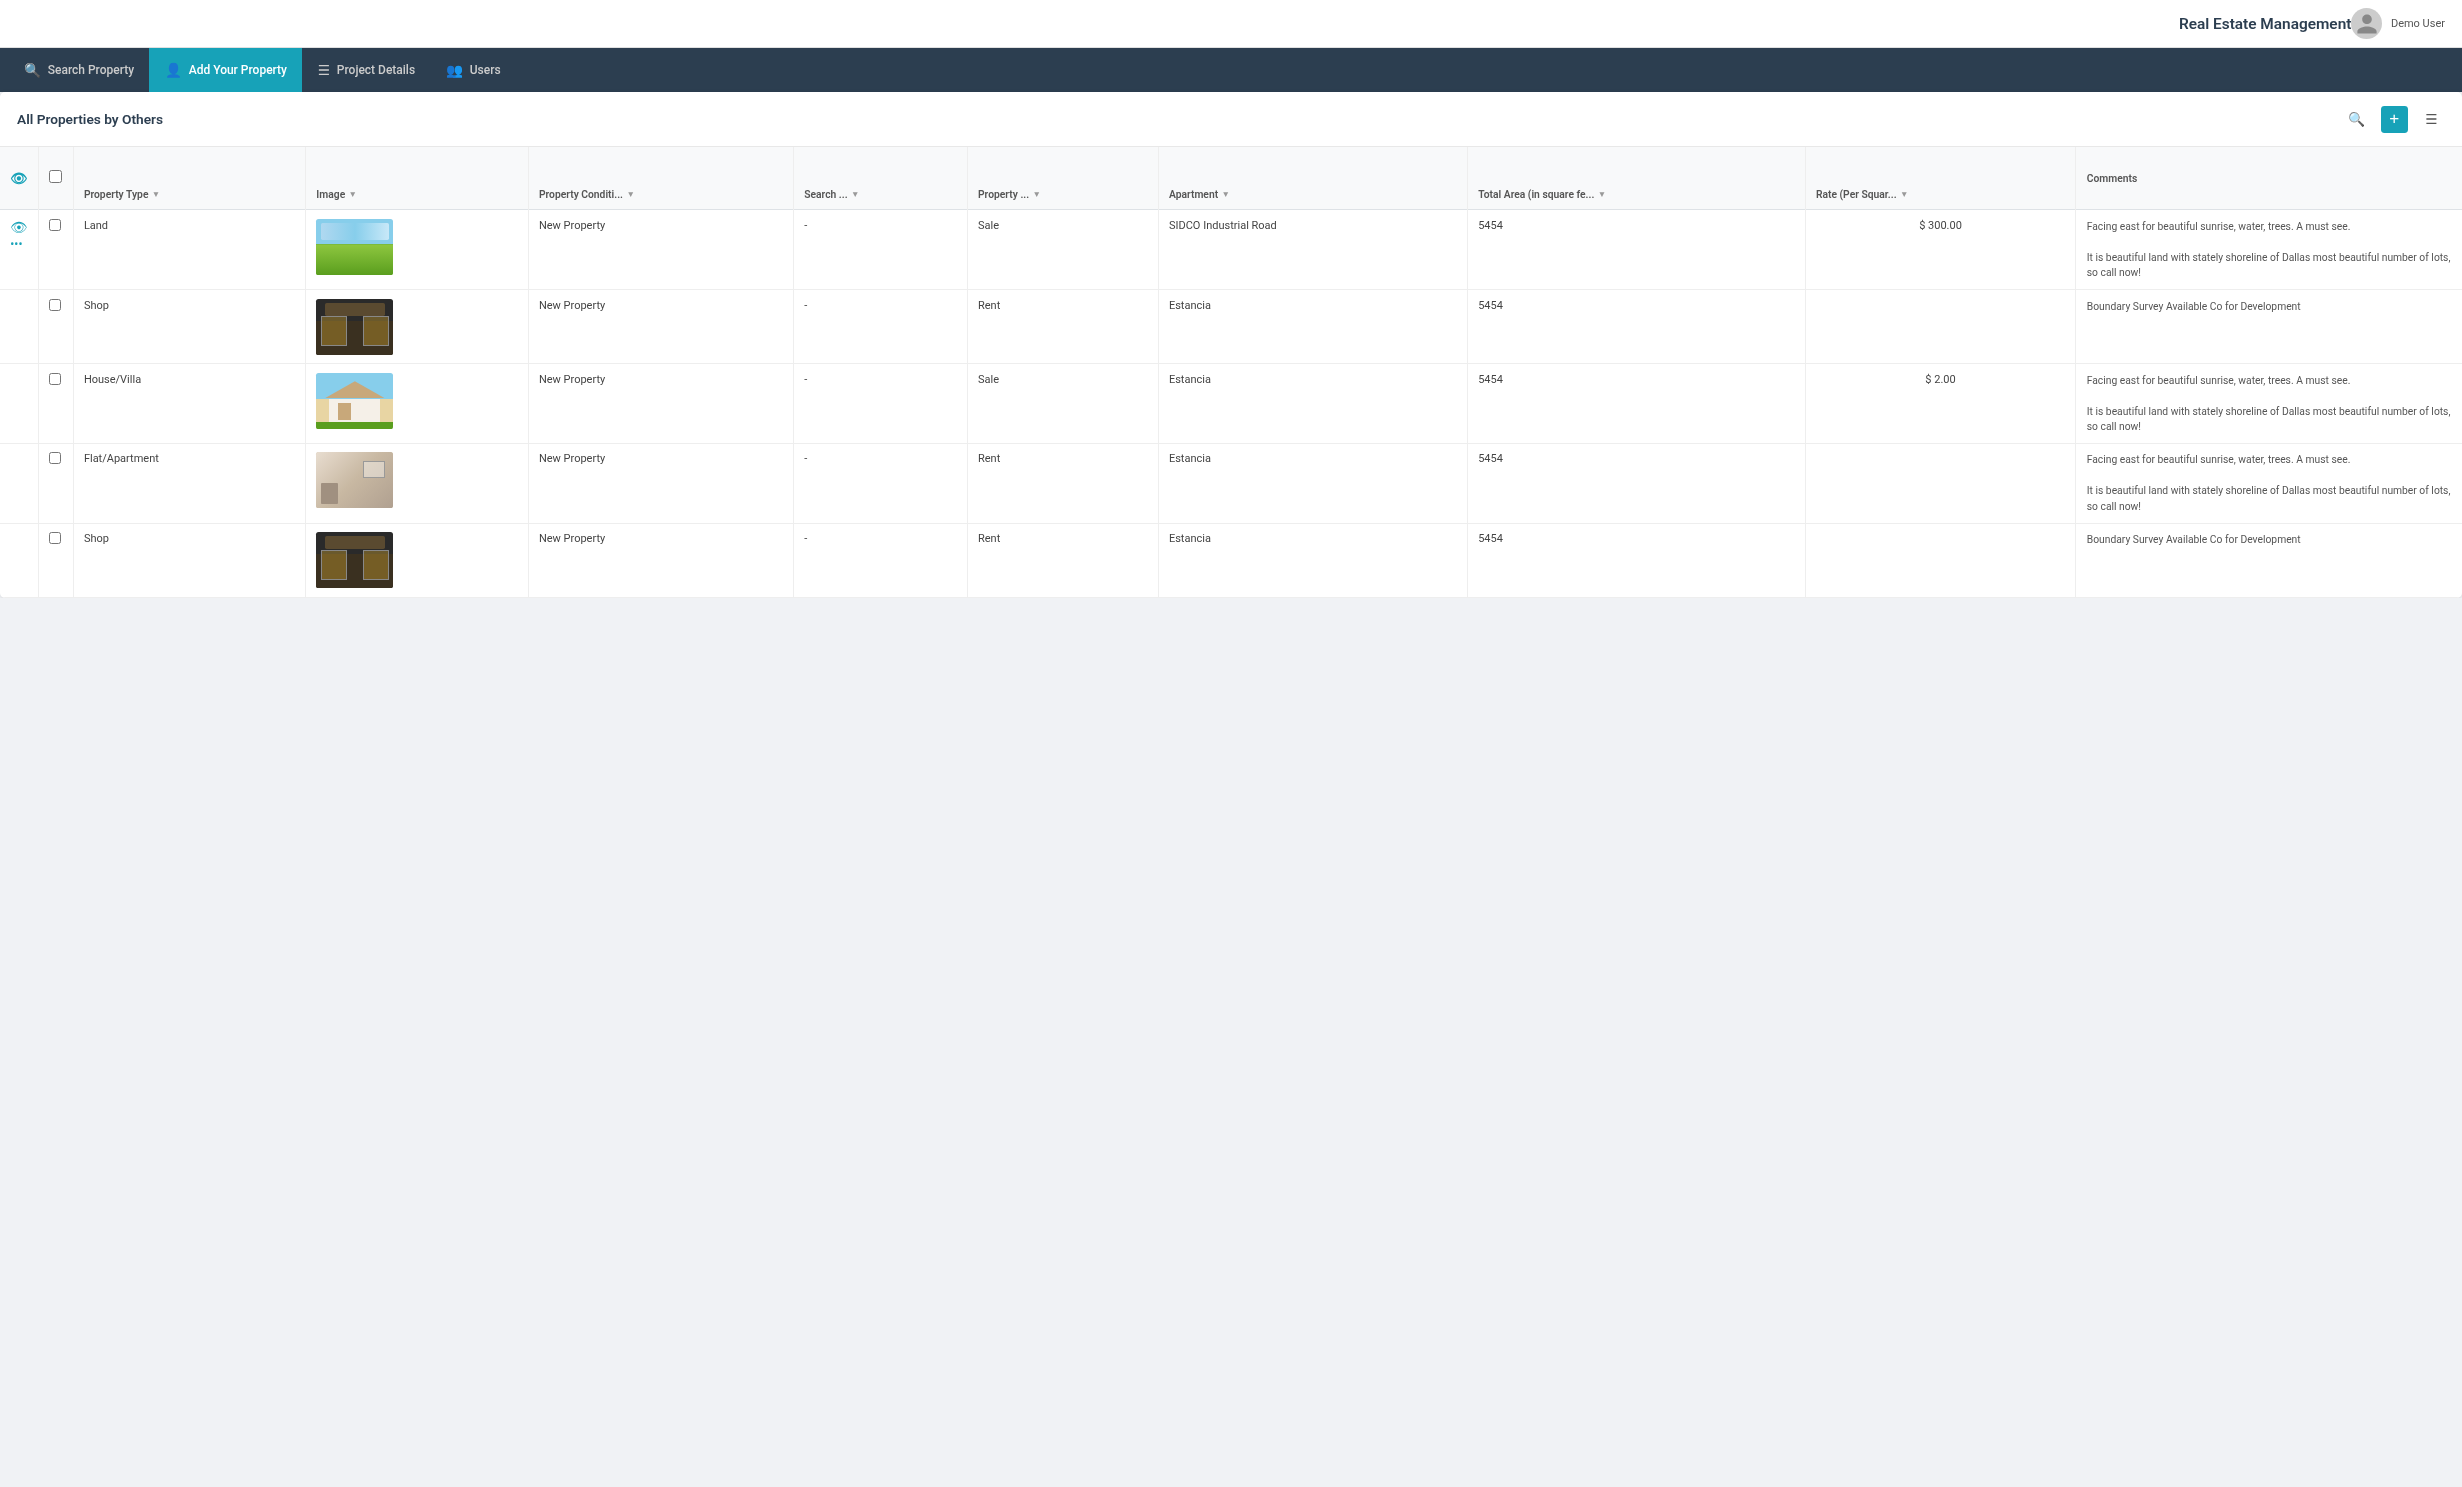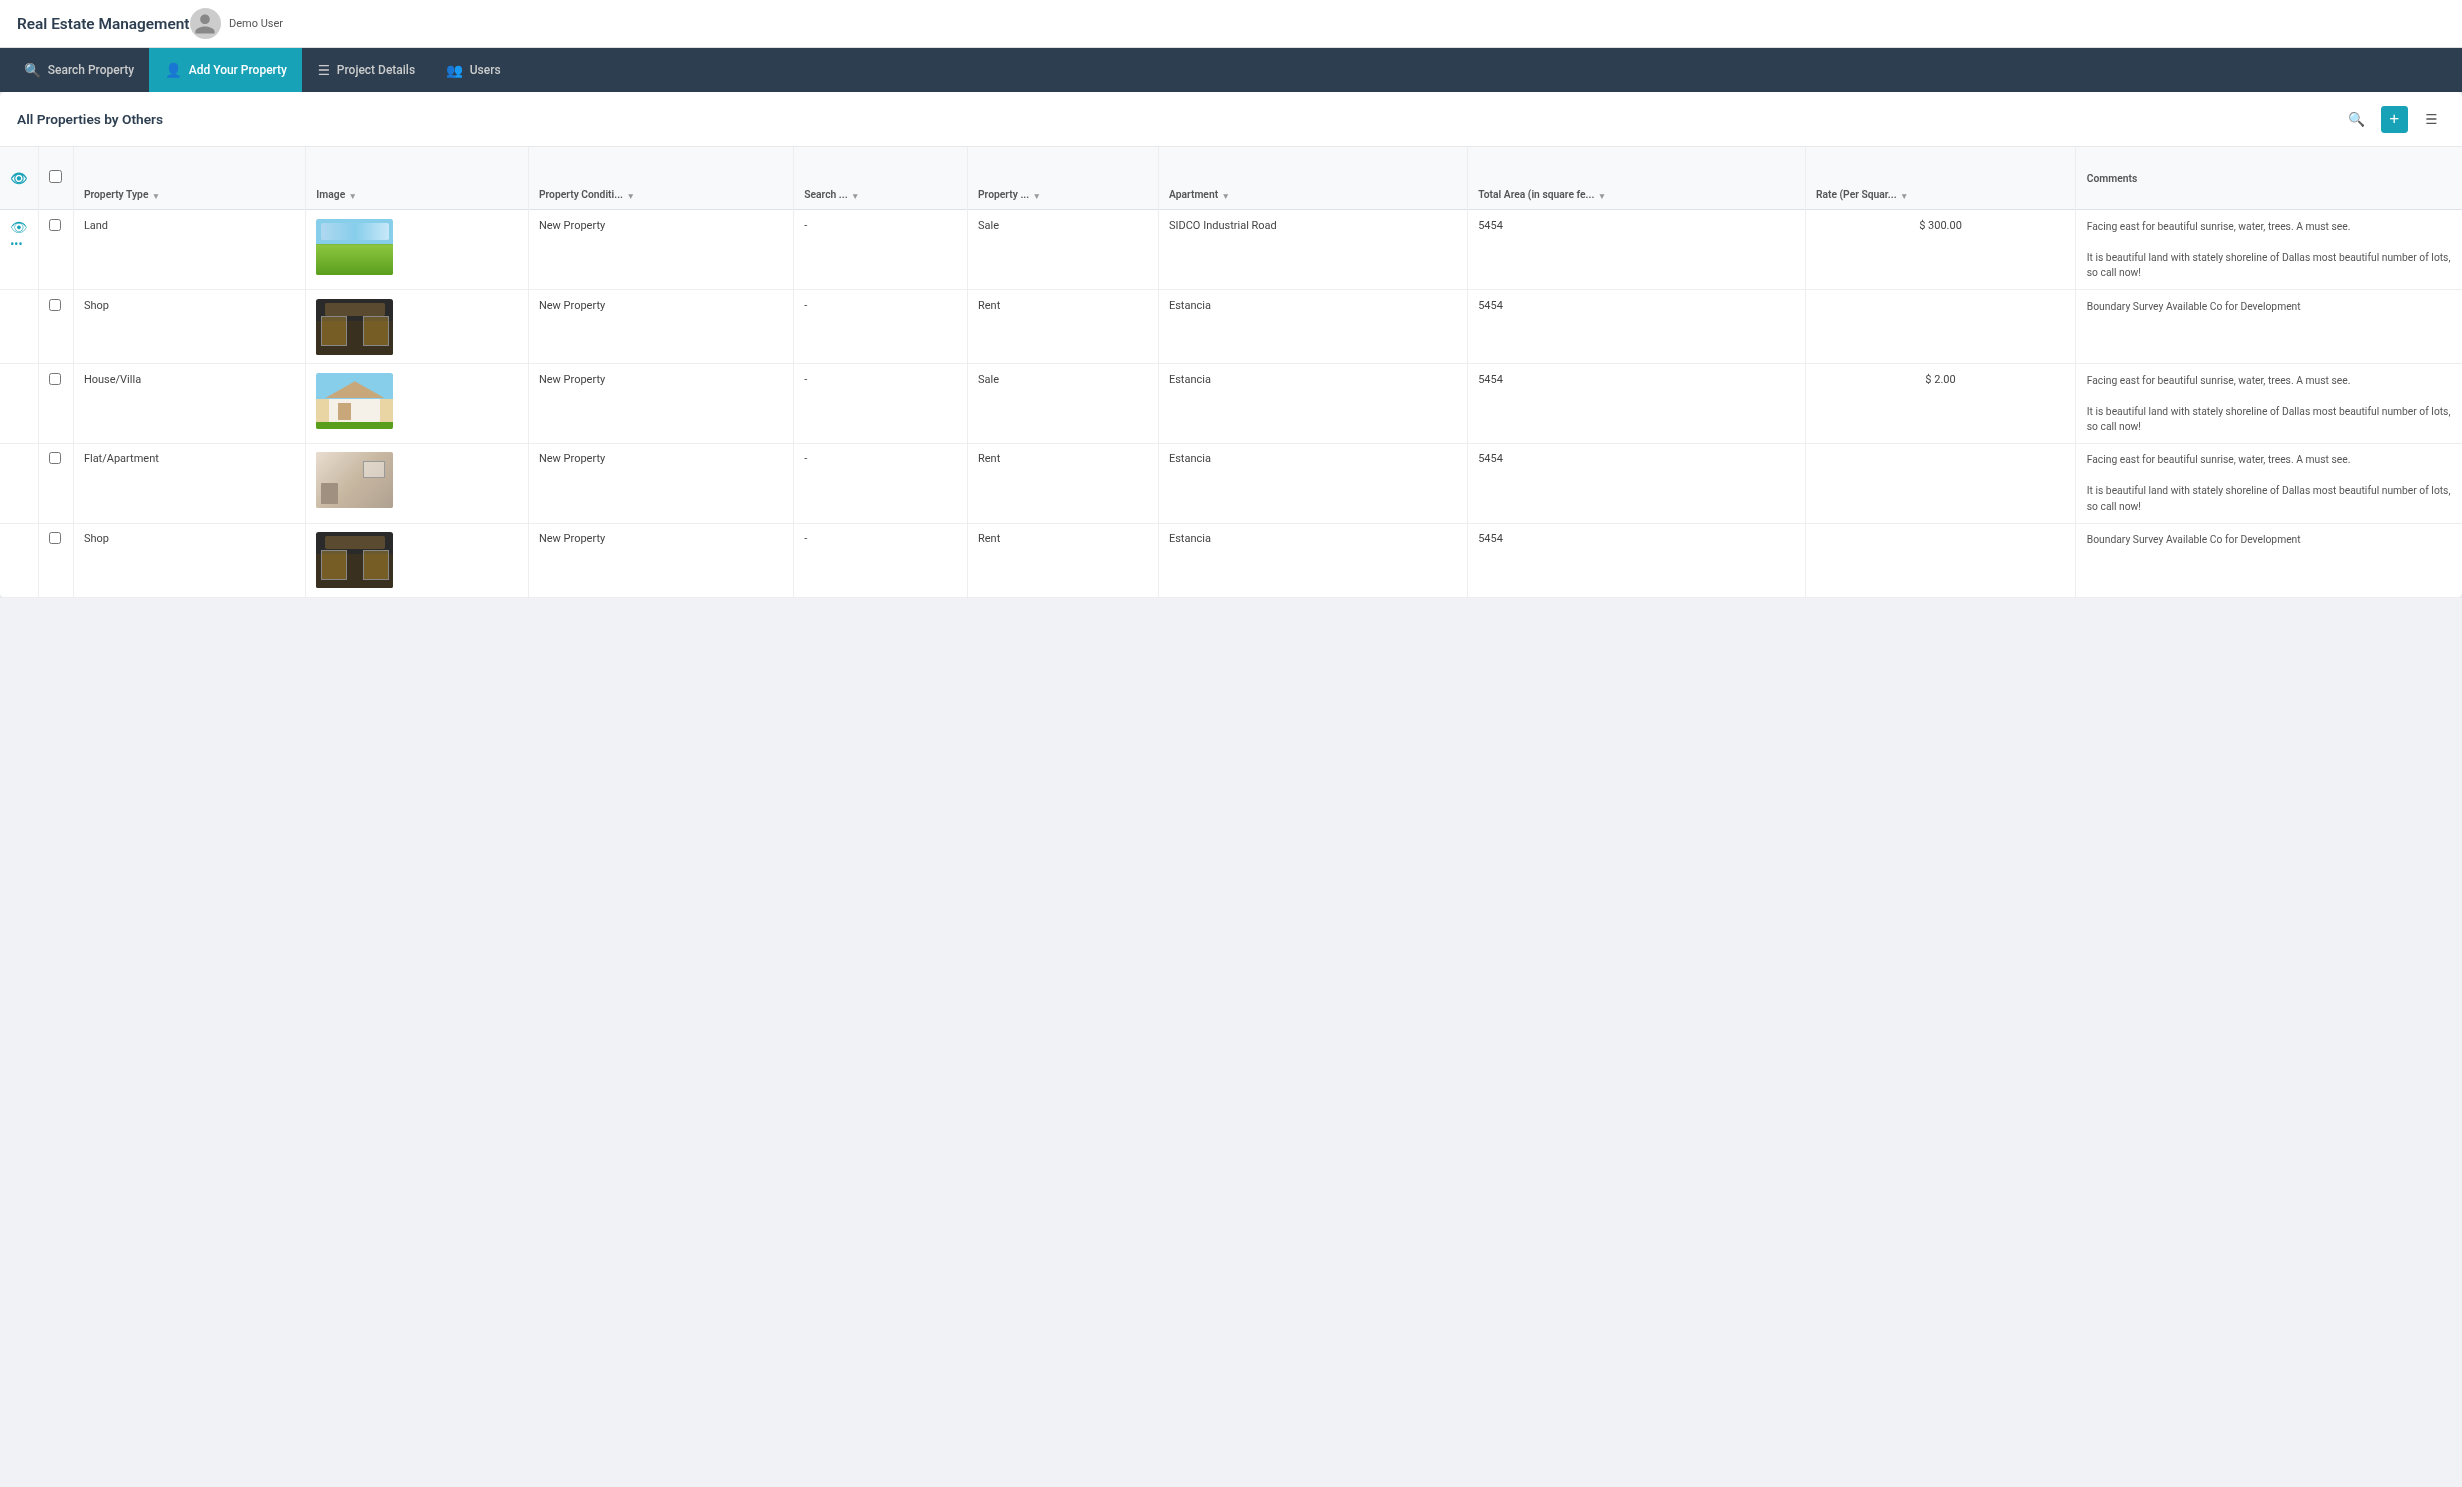--- a/index.html
+++ b/index.html
@@ -6,21 +6,21 @@
     body { font-family: -apple-system, BlinkMacSystemFont, 'Segoe UI', Roboto, sans-serif; font-size: 11px; background: #f0f2f5; color: #333; }
 
     
     .top-bar {
       background: #fff;
       border-bottom: 0.9px solid #e0e0e0;
       padding: 0 17px;
       height: 48px;
       display: flex;
       align-items: center;
-      justify-content: flex-start;
+      justify-content: flex-end;
     }
     .app-title {
       font-size: 15.4px;
       font-weight: 600;
       color: #2c3e50;
     }
     .user-info {
       display: flex;
       align-items: center;
       gap: 8.5px;
@@ -133,21 +133,21 @@
       text-align: left;
       font-weight: 600;
       font-size: 10.3px;
       color: #555;
       white-space: nowrap;
       border-right: 0.9px solid #eee;
     }
     th:last-child { border-right: none; }
     .th-inner {
       display: flex;
-      align-items: flex-end;
+      align-items: center;
       gap: 3.4px;
       margin-top: 32px;
     }
     .sort-icon { color: #999; font-size: 8.5px; }
     tbody tr {
       border-bottom: 0.9px solid #eee;
       vertical-align: top;
     }
     td {
       padding: 8.5px 10.3px;

